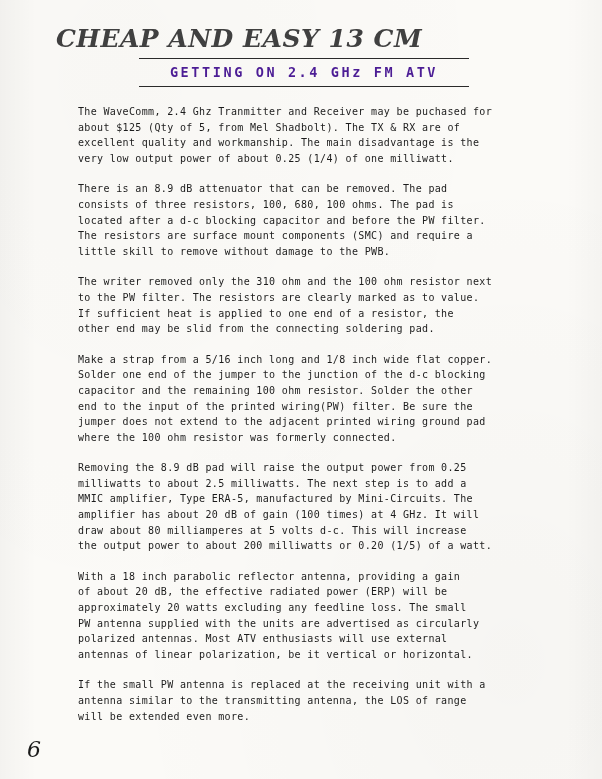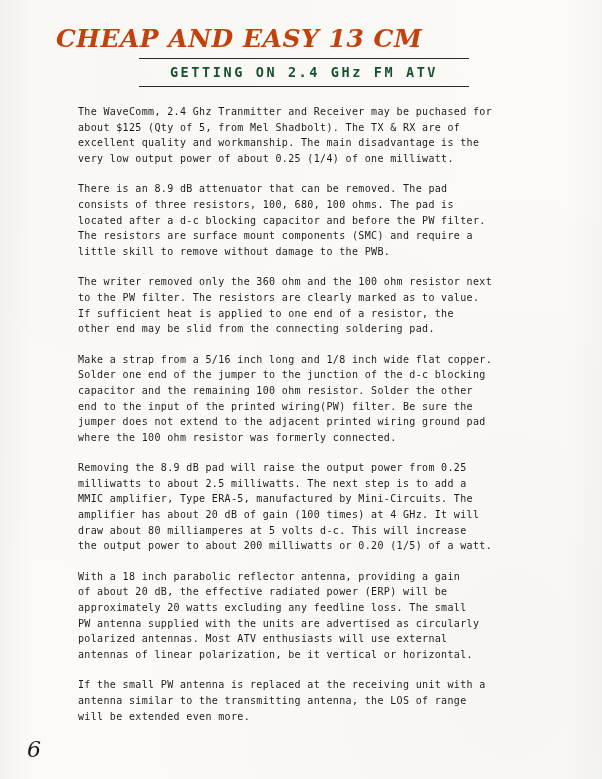--- a/index.html
+++ b/index.html
@@ -37,38 +37,38 @@
     position: absolute;
     left: 0;
     top: 24px;
     width: 478px;
     text-align: center;
     font-family: "DejaVu Serif", serif;
     font-weight: bold;
     font-style: italic;
     font-size: 25px;
     letter-spacing: 0.5px;
-    color: #c2410c;
+    color: #404040;
   }
   .subtitle-wrap {
     position: absolute;
     left: 139px;
     top: 58px;
     width: 330px;
     border-top: 1.5px solid #2a2a2a;
     border-bottom: 1.5px solid #2a2a2a;
     padding: 5px 0 6px 0;
     text-align: center;
   }
   .subtitle {
     font-family: "DejaVu Sans Mono", monospace;
     font-size: 13.5px;
     font-weight: bold;
     letter-spacing: 2.6px;
-    color: #14532d;
+    color: #4c1d95;
     white-space: nowrap;
   }
   .body-col {
     position: absolute;
     left: 62px;
     top: 104px;
     width: 470px;
   }
   .para {
     font-family: "DejaVu Sans Mono", monospace;
@@ -104,21 +104,21 @@
   <div class="body-col">
     <p class="para">The WaveComm, 2.4 Ghz Tranmitter and Receiver may be puchased for
 about $125 (Qty of 5, from Mel Shadbolt). The TX &amp; RX are of
 excellent quality and workmanship. The main disadvantage is the
 very low output power of about 0.25 (1/4) of one milliwatt.</p>
     <p class="para">There is an 8.9 dB attenuator that can be removed. The pad
 consists of three resistors, 100, 680, 100 ohms. The pad is
 located after a d-c blocking capacitor and before the PW filter.
 The resistors are surface mount components (SMC) and require a
 little skill to remove without damage to the PWB.</p>
-    <p class="para">The writer removed only the 360 ohm and the 100 ohm resistor next
+    <p class="para">The writer removed only the 310 ohm and the 100 ohm resistor next
 to the PW filter. The resistors are clearly marked as to value.
 If sufficient heat is applied to one end of a resistor, the
 other end may be slid from the connecting soldering pad.</p>
     <p class="para">Make a strap from a 5/16 inch long and 1/8 inch wide flat copper.
 Solder one end of the jumper to the junction of the d-c blocking
 capacitor and the remaining 100 ohm resistor. Solder the other
 end to the input of the printed wiring(PW) filter. Be sure the
 jumper does not extend to the adjacent printed wiring ground pad
 where the 100 ohm resistor was formerly connected.</p>
     <p class="para">Removing the 8.9 dB pad will raise the output power from 0.25

